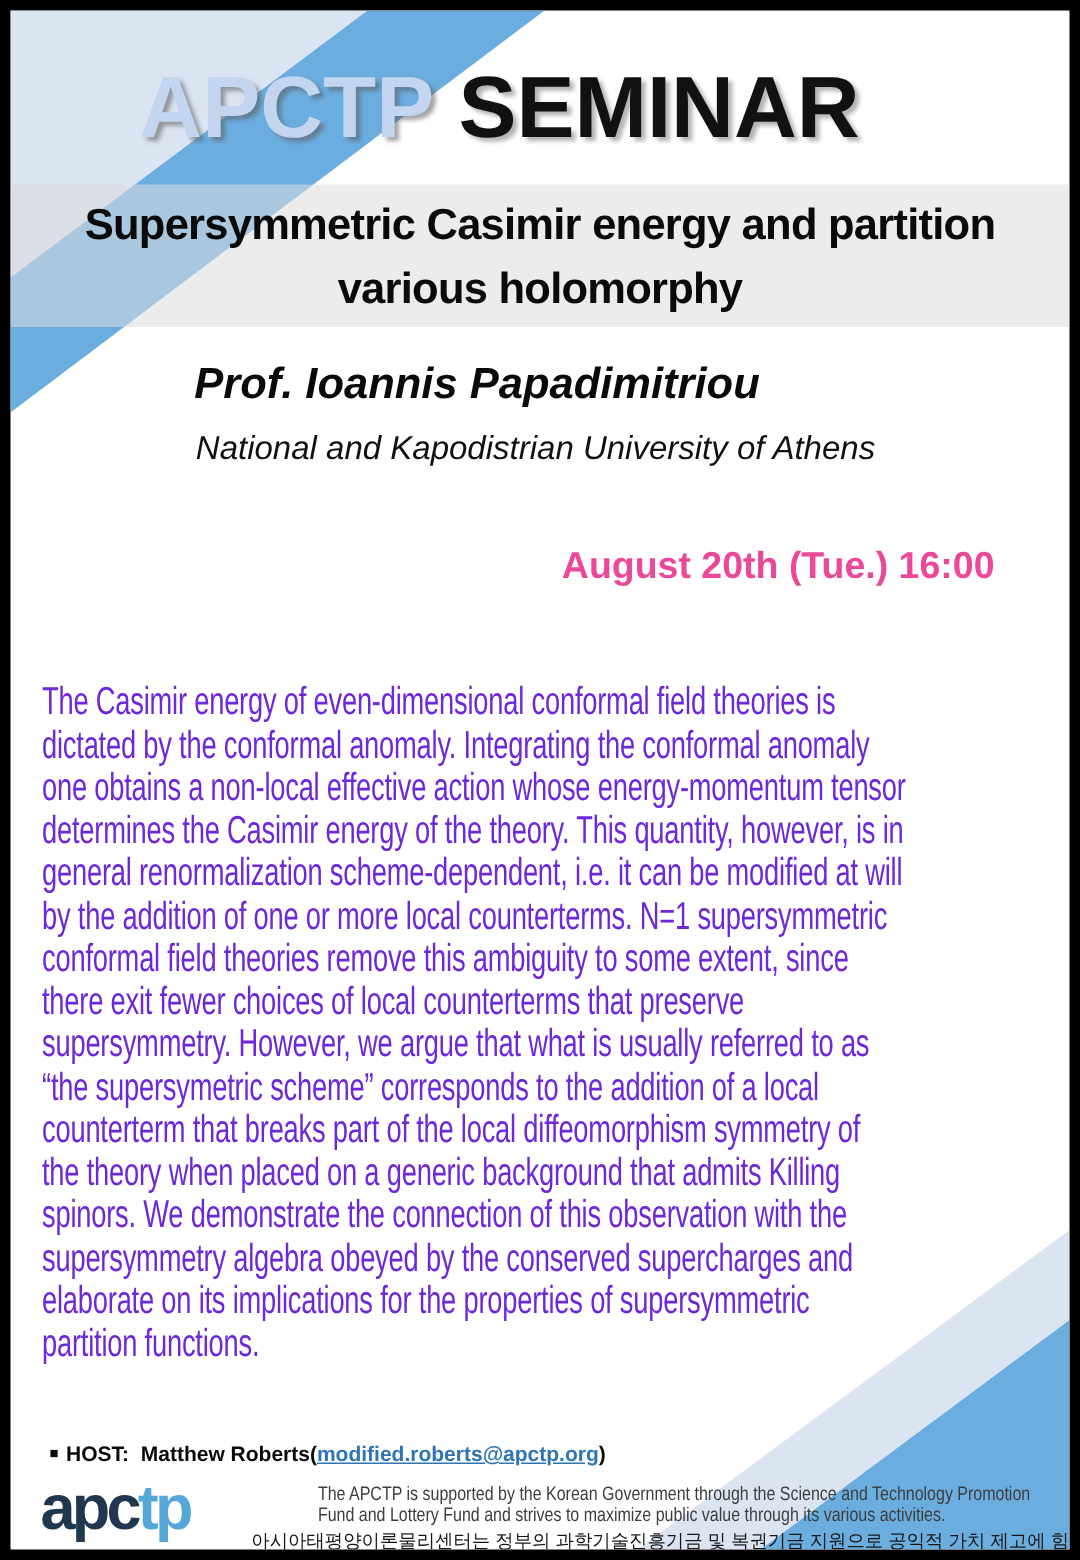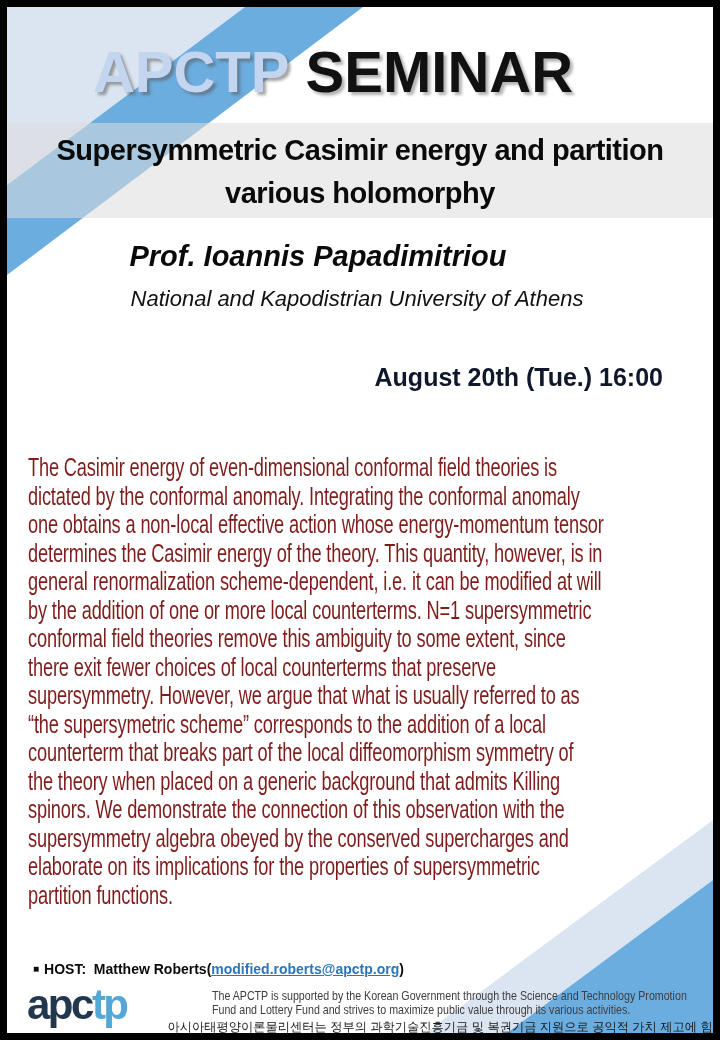--- a/index.html
+++ b/index.html
@@ -39,25 +39,25 @@
     position:absolute; top:233px; left:0; width:622px; text-align:center;
     font-size:29px; font-weight:bold; font-style:italic; color:#0a0a0a; white-space:nowrap;
   }
   .speaker-affil {
     position:absolute; top:279px; left:0; width:700px; text-align:center;
     font-size:22px; font-style:italic; color:#111; white-space:nowrap;
   }
 
   .event-block {
     position:absolute; top:350px; right:50px; text-align:right;
-    font-size:25px; font-weight:bold; color:#0f172a; line-height:40px; white-space:nowrap;
+    font-size:25px; font-weight:bold; color:#ec4899; line-height:40px; white-space:nowrap;
   }
 
   .abstract {
-    position:absolute; top:446px; left:21px; width:676px; color:#7f1d1d;
+    position:absolute; top:446px; left:21px; width:676px; color:#6d28d9;
   }
   .abstract .aline {
     font-size:26px; line-height:28.5px; white-space:nowrap;
     transform:scaleX(0.70); transform-origin:left center;
     letter-spacing:-0.2px;
   }
 
   .host-line {
     position:absolute; top:954px; left:26px;
     font-size:14px; font-weight:bold; color:#0a0a0a; white-space:nowrap;

